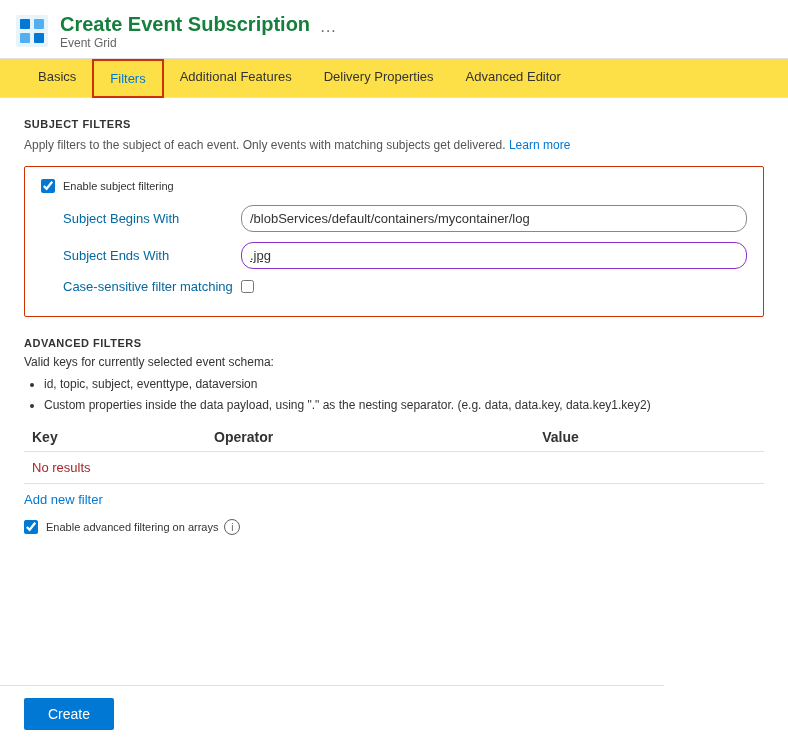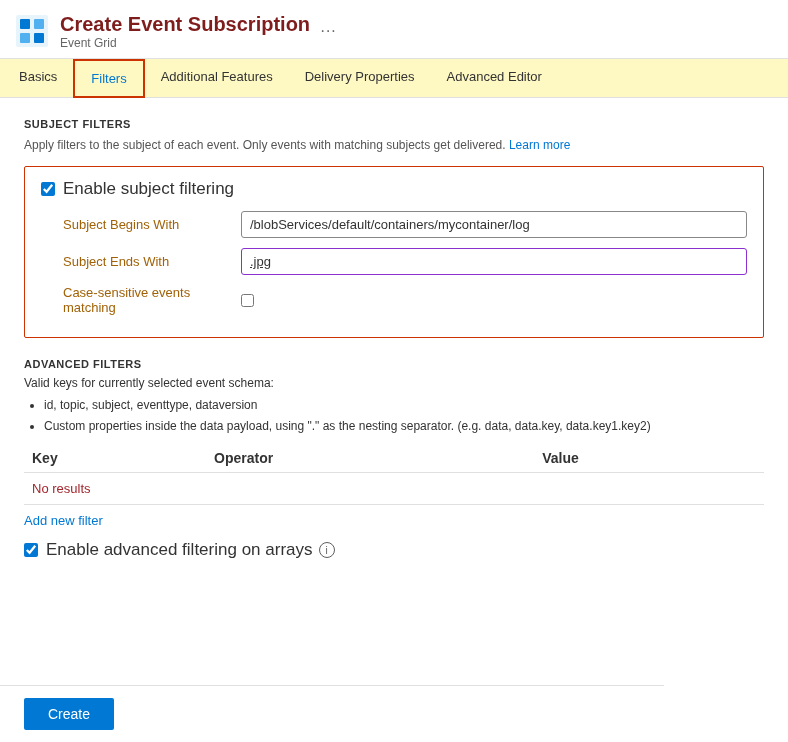--- a/index.html
+++ b/index.html
@@ -22,40 +22,40 @@
     .header-icon {
       width: 32px;
       height: 32px;
       margin-right: 12px;
       flex-shrink: 0;
     }
     .header-text { display: flex; flex-direction: column; }
     .header-title {
       font-size: 20px;
       font-weight: 600;
-      color: #7f1d1d;
+      color: #15803d;
       line-height: 1.2;
     }
     .header-subtitle {
       font-size: 12px;
       color: #666;
     }
     .header-more {
       margin-left: 10px;
       color: #666;
       font-size: 16px;
       cursor: pointer;
     }
 
     
     .tabs {
       display: flex;
       border-bottom: 1px solid #e0e0e0;
-      padding: 0 3px;
-      background: #fef9c3;
+      padding: 0 22px;
+      background: #fde047;
     }
     .tab {
       padding: 10px 16px;
       cursor: pointer;
       font-size: 13px;
       color: #333;
       border-bottom: 2px solid transparent;
       white-space: nowrap;
     }
     .tab.active {
@@ -104,44 +104,44 @@
       align-items: center;
       margin-bottom: 12px;
     }
     .checkbox-row input[type="checkbox"] {
       margin-right: 8px;
       accent-color: #0078d4;
       width: 14px;
       height: 14px;
     }
     .checkbox-label {
-      font-size: 17px;
+      font-size: 11px;
       color: #333;
     }
 
     .field-row {
       display: flex;
       align-items: center;
       margin-bottom: 10px;
     }
     .field-label {
       width: 200px;
       font-size: 13px;
-      color: #a16207;
+      color: #0369a1;
       flex-shrink: 0;
       padding-left: 22px;
     }
     .field-input {
       flex: 1;
       border: 1px solid #8a8886;
       padding: 5px 8px;
       font-size: 13px;
       color: #333;
       outline: none;
-      border-radius: 3px;
+      border-radius: 12px;
     }
     .field-input.active-border {
       border-color: #8c2fcf;
       border-width: 1px;
       text-decoration: underline;
     }
 
     
     .advanced-section {
       margin-top: 4px;
@@ -287,21 +287,21 @@
       <span class="field-label">Subject Begins With</span>
       <input type="text" class="field-input" value="/blobServices/default/containers/mycontainer/log" style="">
     </div>
 
     <div class="field-row">
       <span class="field-label">Subject Ends With</span>
       <input type="text" class="field-input active-border" value=".jpg" style="">
     </div>
 
     <div class="field-row">
-      <span class="field-label">Case-sensitive events matching</span>
+      <span class="field-label">Case-sensitive filter matching</span>
       <input type="checkbox" style="">
     </div>
   </div>
 
   <div class="advanced-section">
     <div class="section-header">ADVANCED FILTERS</div>
 
     <div class="keys-info">Valid keys for currently selected event schema:</div>
     <ul class="keys-list">
       <li>id, topic, subject, eventtype, dataversion</li>

